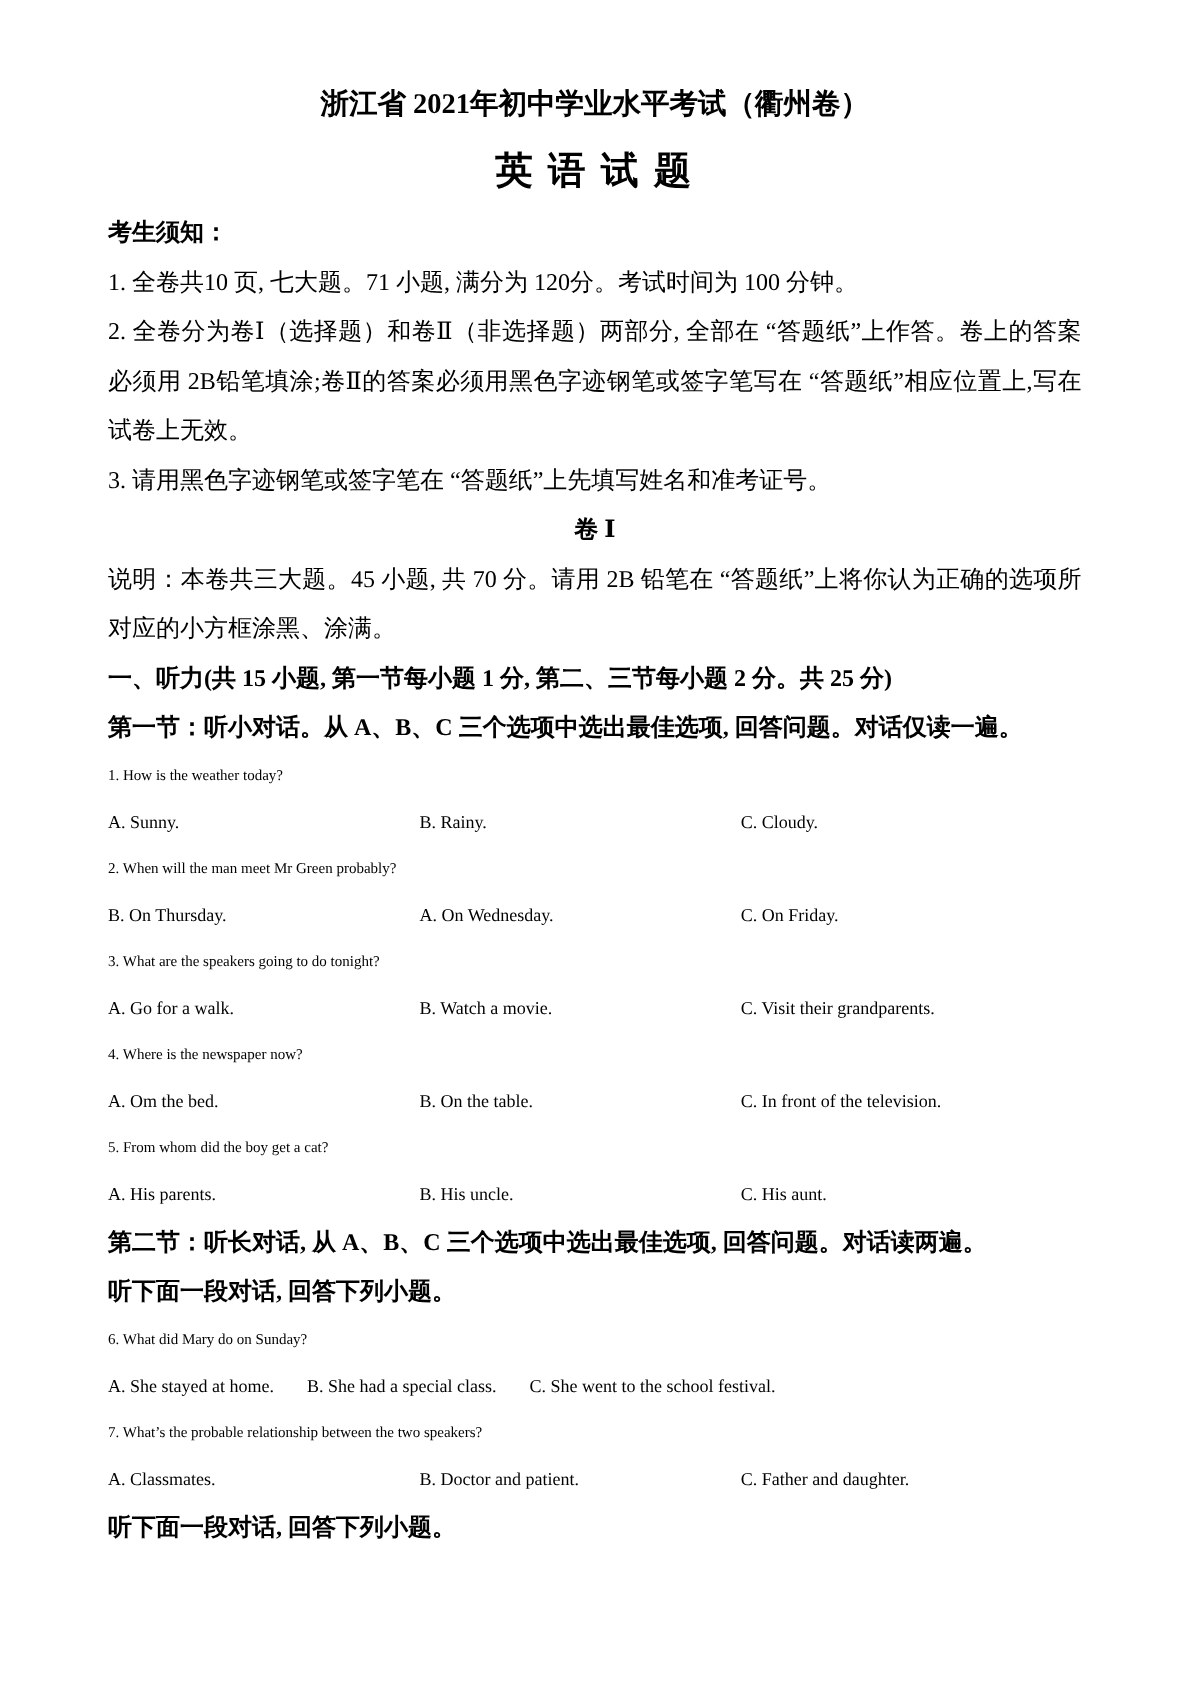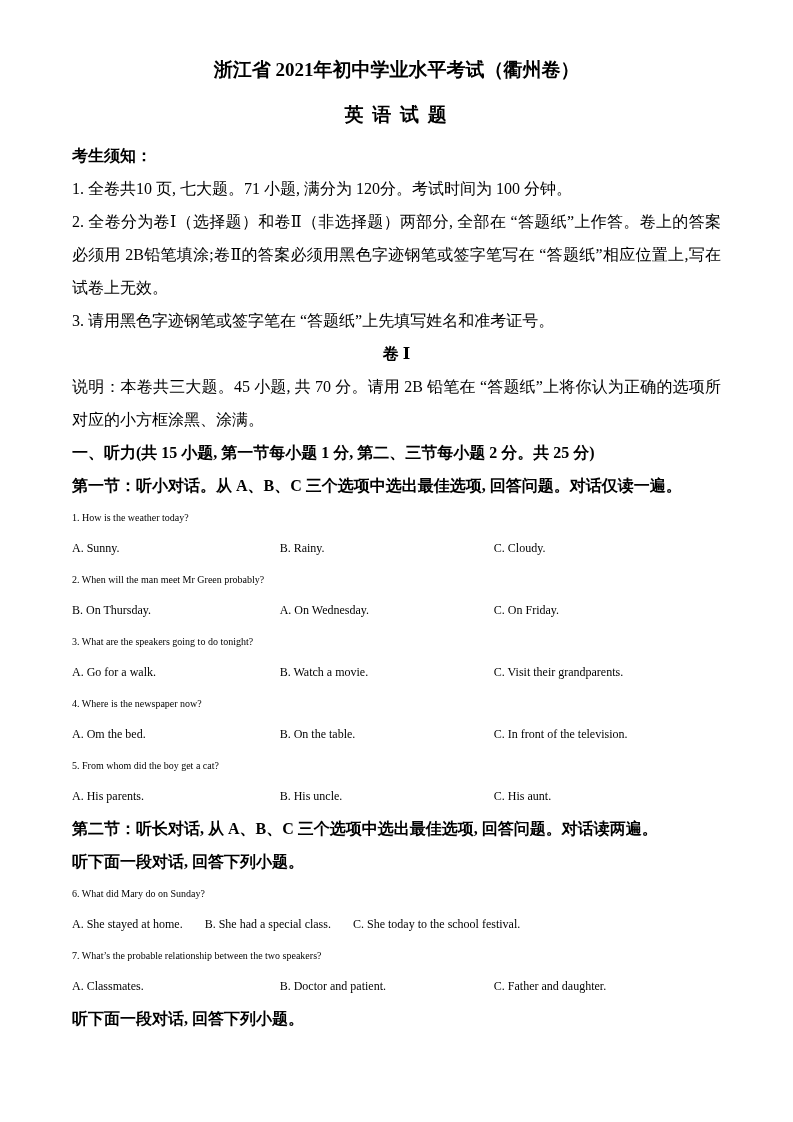--- a/index.html
+++ b/index.html
@@ -11,21 +11,21 @@
     color: #000000;
     font-family: "Liberation Serif", "DejaVu Serif", serif;
     overflow: hidden;
   }
   .page { width: 793px; height: 861px; padding: 56px 72px 20px 72px; }
   .title {
     font-size: 19px; font-weight: 700; text-align: center;
     margin: 0 0 17px 0; line-height: 28px;
   }
   .subtitle {
-    font-size: 19px; font-weight: 700; text-align: center;
+    font-size: 25px; font-weight: 700; text-align: center;
     margin: 0 0 10px 0; line-height: 28px; letter-spacing: 2px;
   }
   .zh { font-size: 16px; line-height: 33px; margin: 0; }
   .bold { font-weight: 700; }
   .center { text-align: center; }
   .justify { text-align: justify; }
   .qtext { font-size: 10px; line-height: 31px; margin: 0; }
   .options {
     display: grid;
     grid-template-columns: 32% 33% 35%;
@@ -100,21 +100,21 @@
   </div>
 
   <p class="zh bold">第二节：听长对话, 从 A、B、C 三个选项中选出最佳选项, 回答问题。对话读两遍。</p>
   <p class="zh bold">听下面一段对话, 回答下列小题。</p>
 
   <div class="question">
     <p class="qtext">6. What did Mary do on Sunday?</p>
     <div class="options tight">
       <span class="opt">A. She stayed at home.</span>
       <span class="opt">B. She had a special class.</span>
-      <span class="opt">C. She today to the school festival.</span>
+      <span class="opt">C. She went to the school festival.</span>
     </div>
   </div>
 
   <div class="question">
     <p class="qtext">7. What’s the probable relationship between the two speakers?</p>
     <div class="options">
       <span class="opt">A. Classmates.</span>
       <span class="opt">B. Doctor and patient.</span>
       <span class="opt">C. Father and daughter.</span>
     </div>

